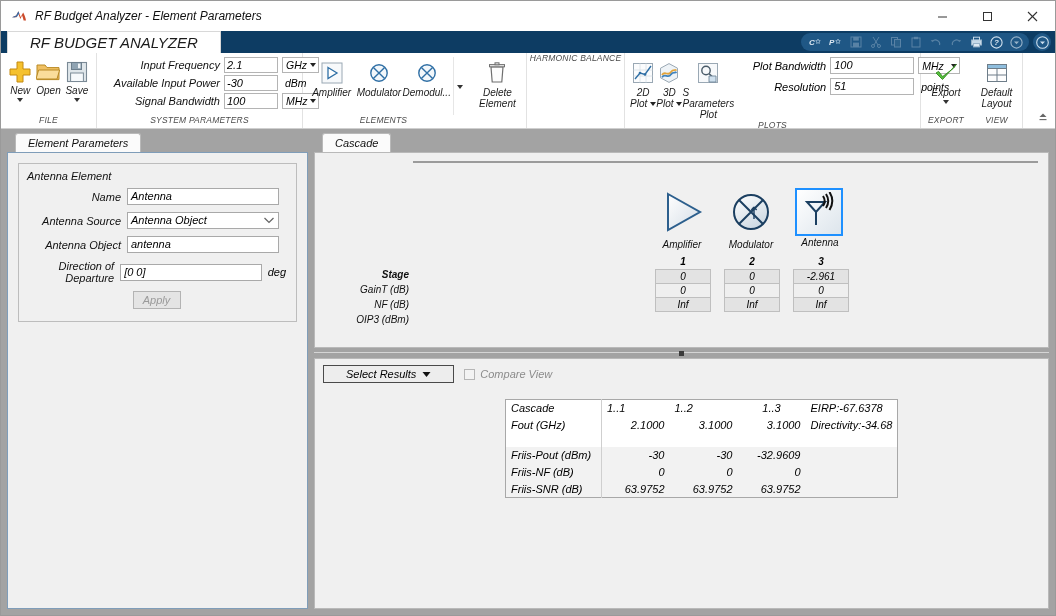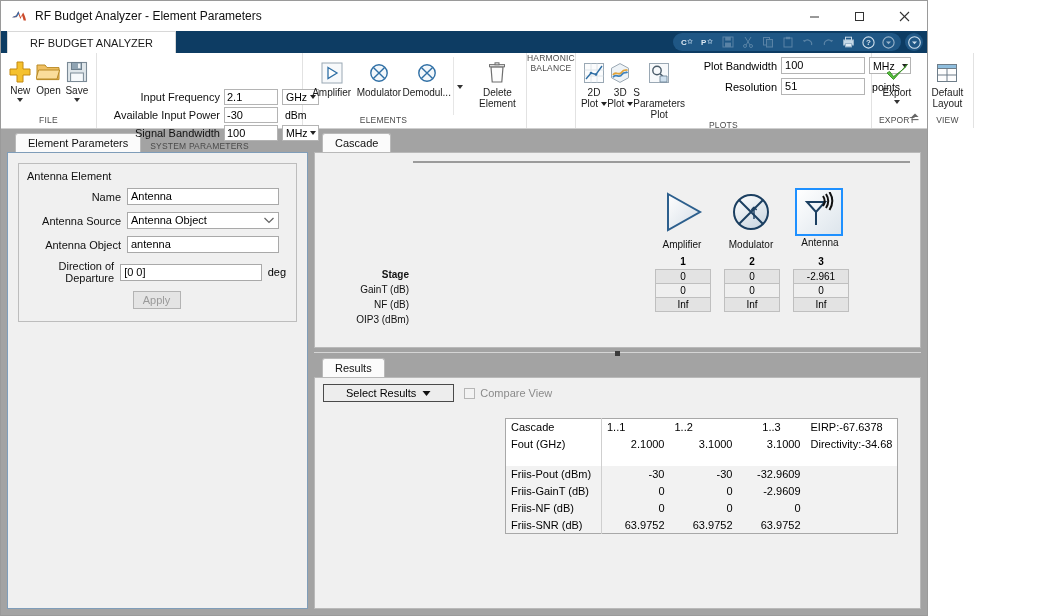--- a/index.html
+++ b/index.html
@@ -7,25 +7,26 @@
     margin: 0; padding: 0;
     width: 1056px; height: 616px;
     font-family: "Liberation Sans", sans-serif;
     font-size: 11px;
     color: #000;
     background: #ffffff;
     overflow: hidden;
   }
   #app {
     position: relative;
-    width: 928px; height: 616px;
+    width: 1056px; height: 616px;
     border: 1px solid #9a9a9a;
     background: #f0f0f0;
     display: flex;
     flex-direction: column;
+    font-style: italic;
   }
 
   
   .titlebar {
     height: 30px;
     background: #ffffff;
     display: flex;
     align-items: center;
     flex: 0 0 30px;
     border-bottom: 0;
@@ -55,21 +56,21 @@
     background: #0d3c63;
     display: flex;
     align-items: flex-end;
     flex: 0 0 22px;
     position: relative;
   }
   .rib-tab {
     height: 22px;
     background: #ffffff;
     color: #1b1b1b;
-    font-size: 11px;
+    font-size: 15px;
     padding: 0 22px;
     display: flex; align-items: center;
     margin-left: 6px;
     border-top: 1px solid #d8d8d8;
     border-left: 1px solid #d8d8d8;
     border-right: 1px solid #d8d8d8;
   }
   .qat {
     position: absolute;
     right: 26px; top: 2px;
@@ -137,21 +138,21 @@
   .bigbtn .glyph { height: 26px; display:flex; align-items:center; justify-content:center; }
   .caret-d {
     width: 0; height: 0;
     border-left: 3.5px solid transparent;
     border-right: 3.5px solid transparent;
     border-top: 4px solid #333;
     margin-top: 2px;
   }
 
   
-  .sysparams { display: flex; flex-direction: column; gap: 2px; padding: 4px 6px 0 6px; margin-top: 32px; }
+  .sysparams { display: flex; flex-direction: column; gap: 2px; padding: 4px 6px 0 6px; }
   .sp-row { display: flex; align-items: center; height: 16px; gap: 4px; }
   .sp-lab { font-size: 11px; text-align: right; width: 112px; color: #111; }
   .sp-in {
     width: 54px; height: 16px;
     border: 1px solid #b4b4b4;
     background: #fff;
     font-size: 11px;
     padding: 0 2px;
     line-height: 14px;
   }
@@ -891,25 +892,20 @@
               </div>
             </div>
           </div>
         </div>
       </div>
 
       <div class="splitter">
         <div class="handle"></div>
       </div>
 
-      <div class="doctabs">
-        <div class="doctab">
-          <span>Results</span>
-        </div>
-      </div>
       <div class="tab-panel plain">
         <div class="results-inner" style="position:relative;">
           <div class="res-toolbar">
             <div class="sel-results">
               <span>Select Results</span>
               <span>
                 <svg width="9" height="7" viewBox="0 0 9 7">
                     <path d="M0.5 1 L4.5 6 L8.5 1z" fill="#111"></path>
                   </svg>
               </span>
@@ -944,27 +940,20 @@
               <td class="extra"></td>
             </tr>
             <tr class="grey">
               <td class="rowlab">Friis-Pout (dBm)</td>
               <td class="num">-30</td>
               <td class="num">-30</td>
               <td class="num">-32.9609</td>
               <td class="extra"></td>
             </tr>
             <tr class="grey">
-              <td class="rowlab">Friis-GainT (dB)</td>
-              <td class="num">0</td>
-              <td class="num">0</td>
-              <td class="num">-2.9609</td>
-              <td class="extra"></td>
-            </tr>
-            <tr class="grey">
               <td class="rowlab">Friis-NF (dB)</td>
               <td class="num">0</td>
               <td class="num">0</td>
               <td class="num">0</td>
               <td class="extra"></td>
             </tr>
             <tr class="grey">
               <td class="rowlab">Friis-SNR (dB)</td>
               <td class="num">63.9752</td>
               <td class="num">63.9752</td>

